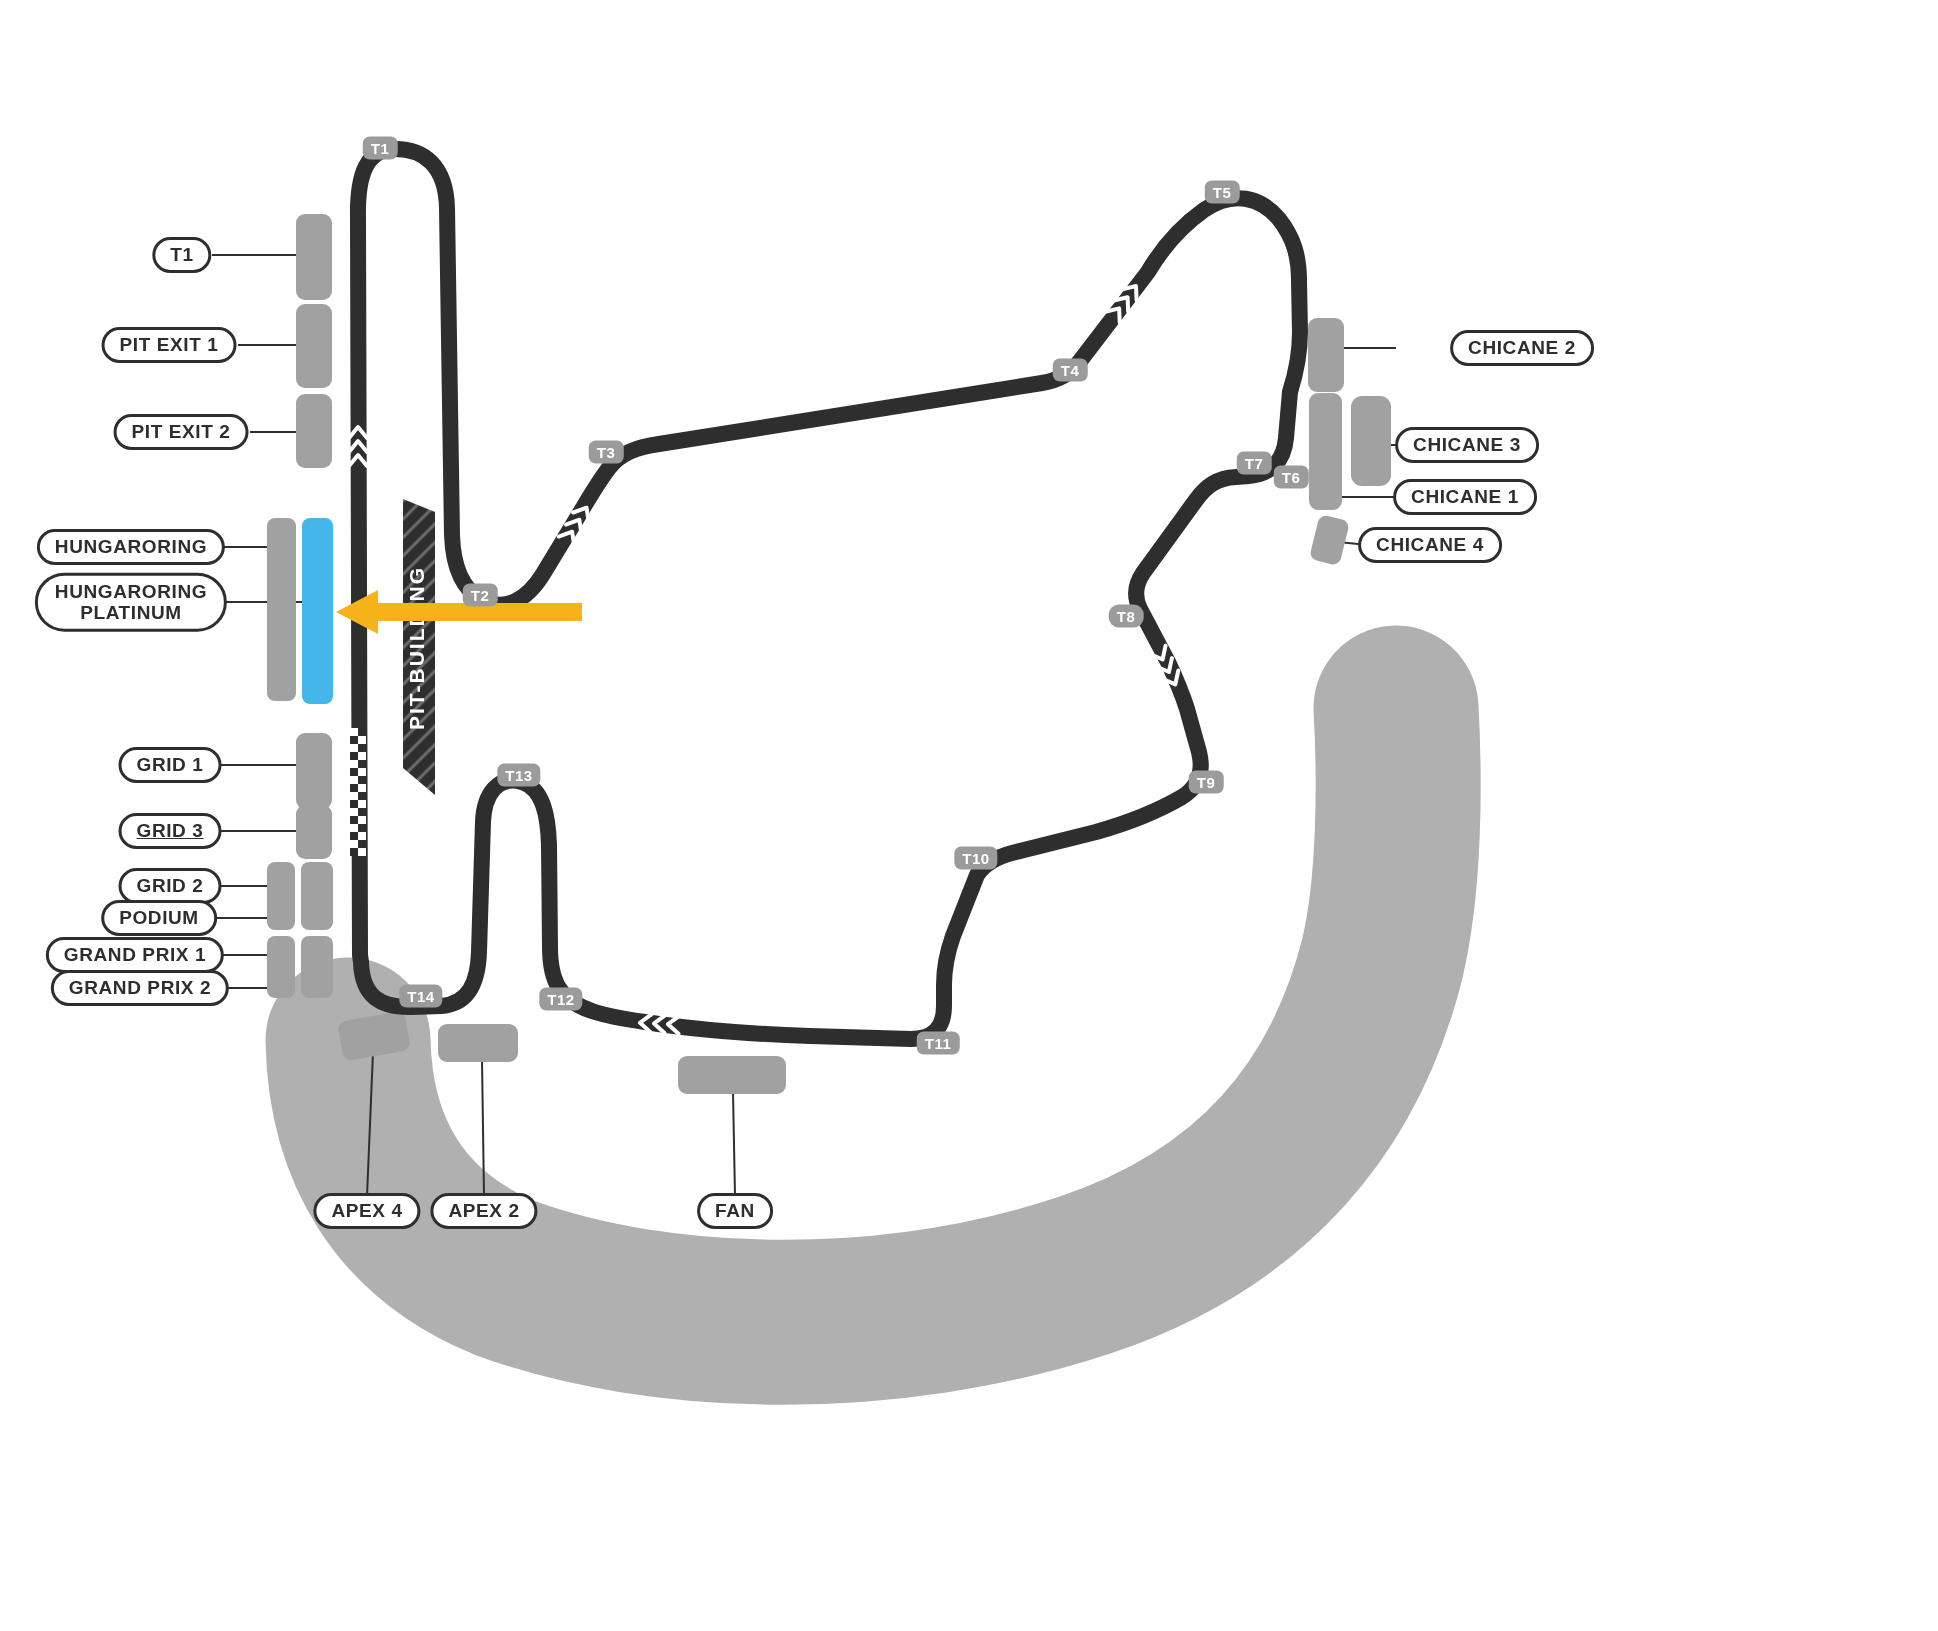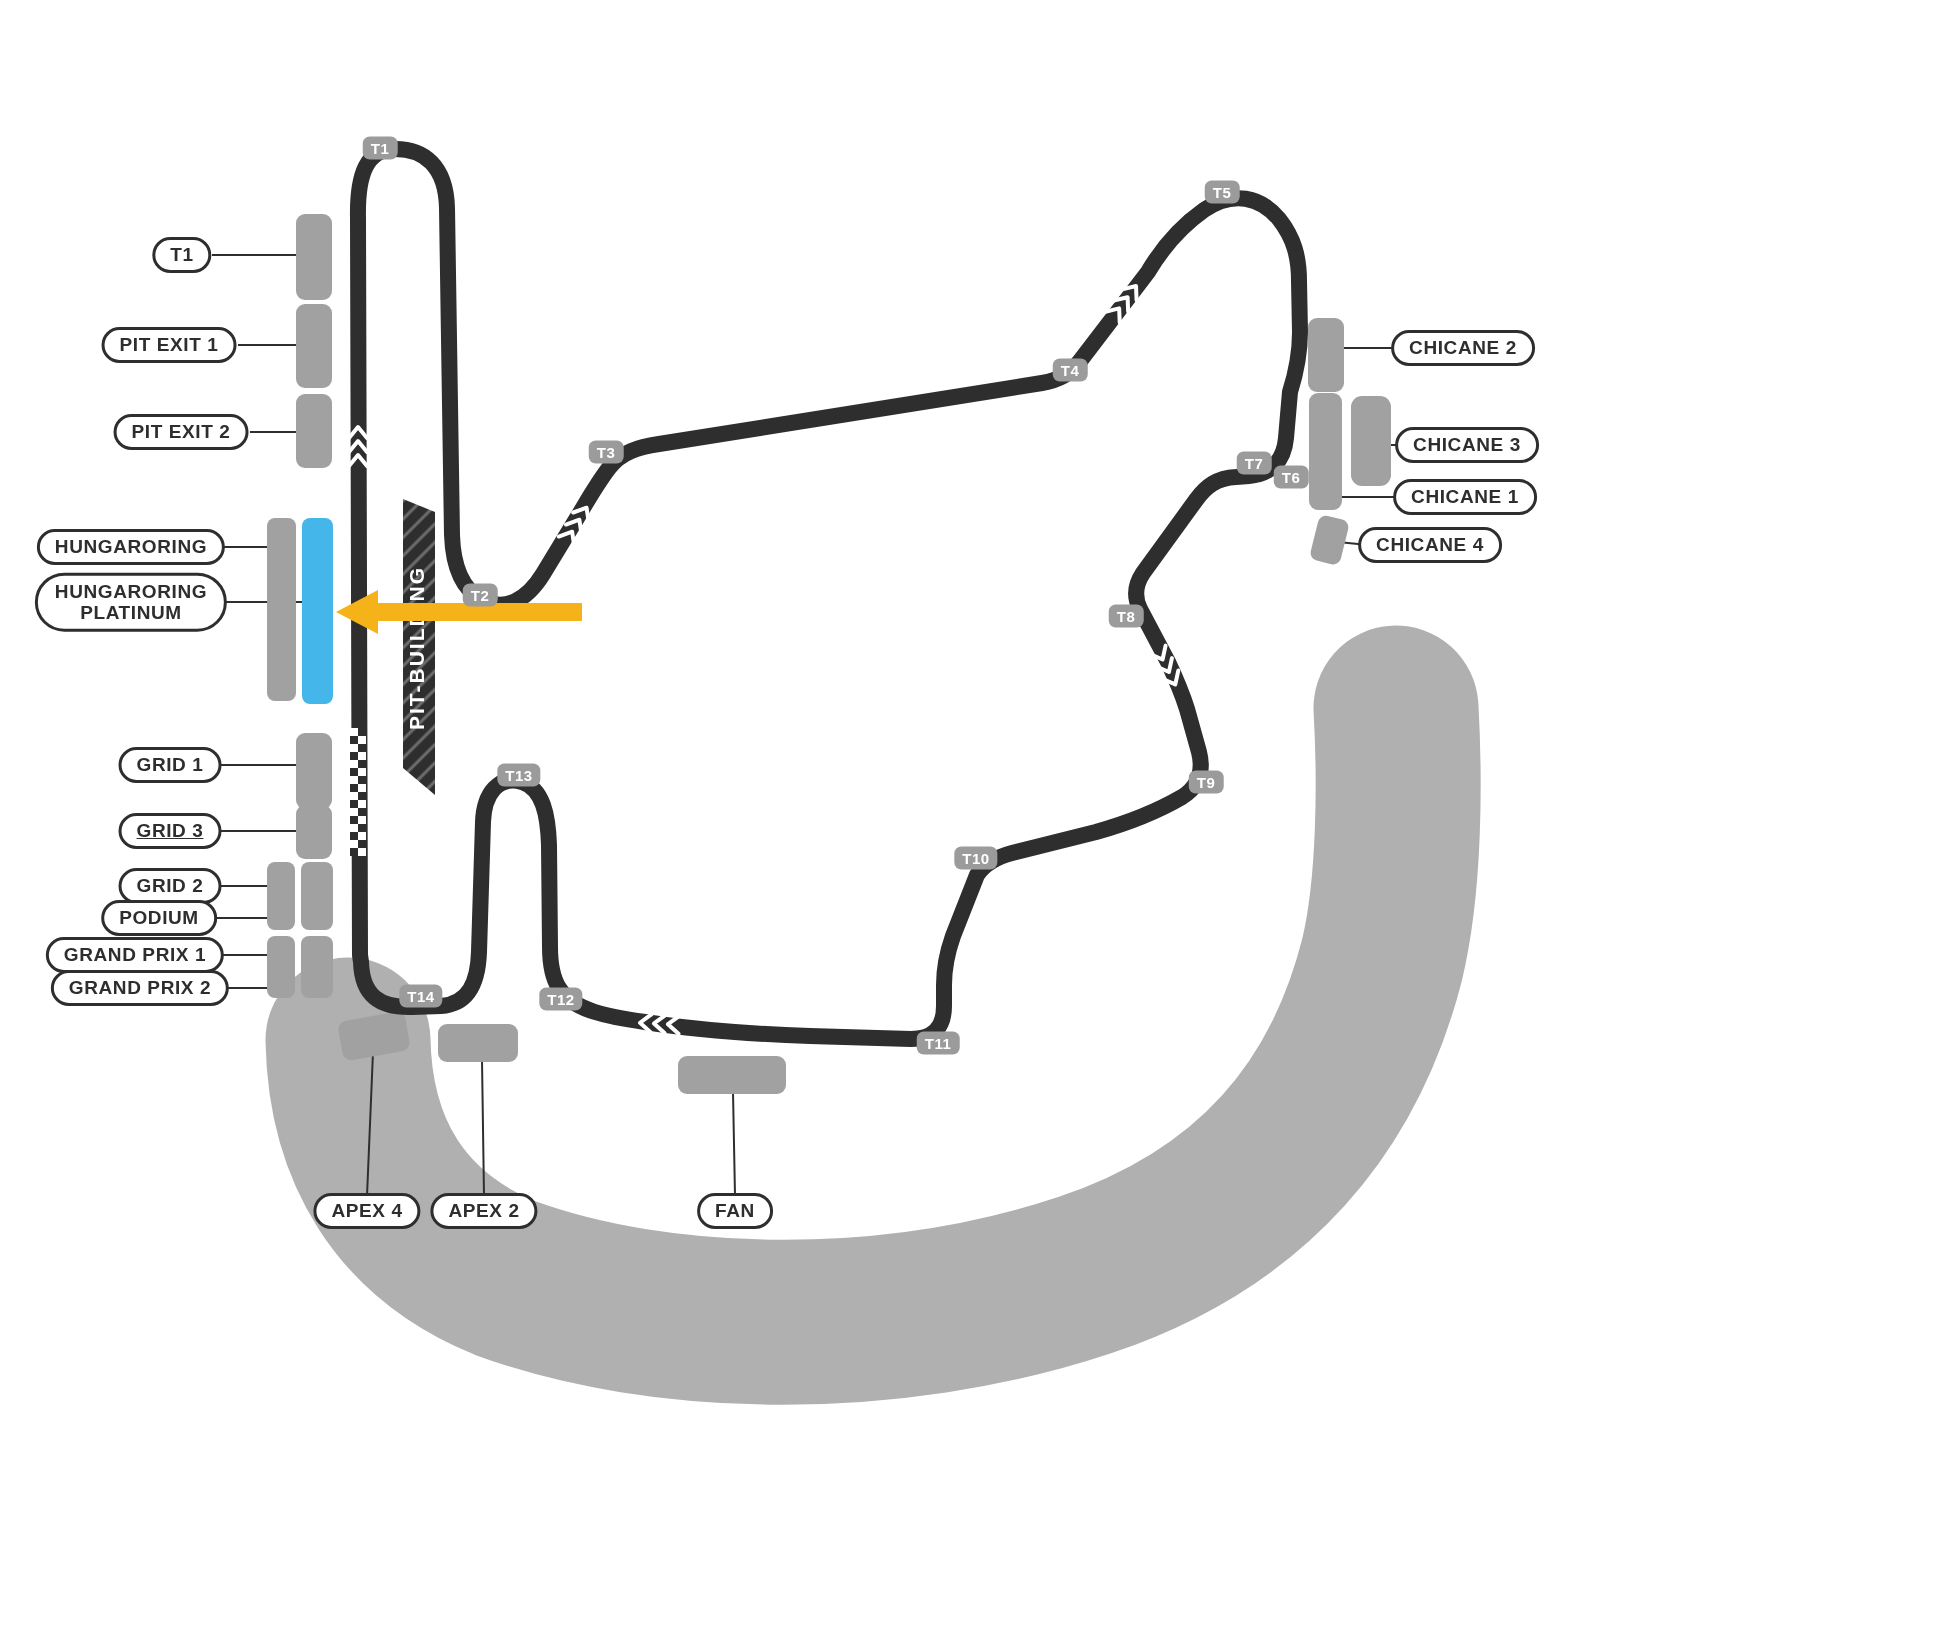--- a/index.html
+++ b/index.html
@@ -149,21 +149,21 @@
     <polygon points="336,612 378,590 378,603 582,603 582,621 378,621 378,634" fill="#f6b319"></polygon>
   </svg>
 
   <div class="turn" style="left:380px;  top:148px;">T1</div>
   <div class="turn" style="left:480px;  top:595px;">T2</div>
   <div class="turn" style="left:606px;  top:452px;">T3</div>
   <div class="turn" style="left:1070px; top:370px;text-align:center;">T4</div>
   <div class="turn" style="left:1222px; top:192px;">T5</div>
   <div class="turn" style="left:1291px; top:477px;">T6</div>
   <div class="turn" style="left:1254px; top:463px;">T7</div>
-  <div class="turn" style="left:1126px; top:616px;">T8</div>
+  <div class="turn" style="left:1126px; top:616px;border-radius:10px;">T8</div>
   <div class="turn" style="left:1206px; top:782px;">T9</div>
   <div class="turn" style="left:976px;  top:858px;">T10</div>
   <div class="turn" style="left:938px;  top:1043px;">T11</div>
   <div class="turn" style="left:561px;  top:999px;">T12</div>
   <div class="turn" style="left:519px;  top:775px;">T13</div>
   <div class="turn" style="left:421px;  top:996px;">T14</div>
 
   <div class="pill" style="left:182px;  top:255px;">T1</div>
   <div class="pill" style="left:169px;  top:345px;">PIT EXIT 1</div>
   <div class="pill" style="left:181px;  top:432px;">PIT EXIT 2</div>
@@ -171,21 +171,21 @@
   <div class="pill two-line" style="left:131px; top:602px;">
     <span>HUNGARORING</span>
     <span>PLATINUM</span>
   </div>
   <div class="pill" style="left:170px;  top:765px;">GRID 1</div>
   <div class="pill" style="left:170px;  top:831px;text-decoration:underline;">GRID 3</div>
   <div class="pill" style="left:170px;  top:886px;">GRID 2</div>
   <div class="pill" style="left:159px;  top:918px;">PODIUM</div>
   <div class="pill" style="left:135px;  top:955px;">GRAND PRIX 1</div>
   <div class="pill" style="left:140px;  top:988px;">GRAND PRIX 2</div>
-  <div class="pill" style="left:1463px; top:348px;">CHICANE 2</div>
+  <div class="pill" style="left:1522px; top:348px;">CHICANE 2</div>
   <div class="pill" style="left:1467px; top:445px;">CHICANE 3</div>
   <div class="pill" style="left:1465px; top:497px;">CHICANE 1</div>
   <div class="pill" style="left:1430px; top:545px;">CHICANE 4</div>
   <div class="pill" style="left:367px;  top:1211px;">APEX 4</div>
   <div class="pill" style="left:484px;  top:1211px;">APEX 2</div>
   <div class="pill" style="left:735px;  top:1211px;text-align:center;">FAN</div>
 
 </div>
 
 </body></html>

